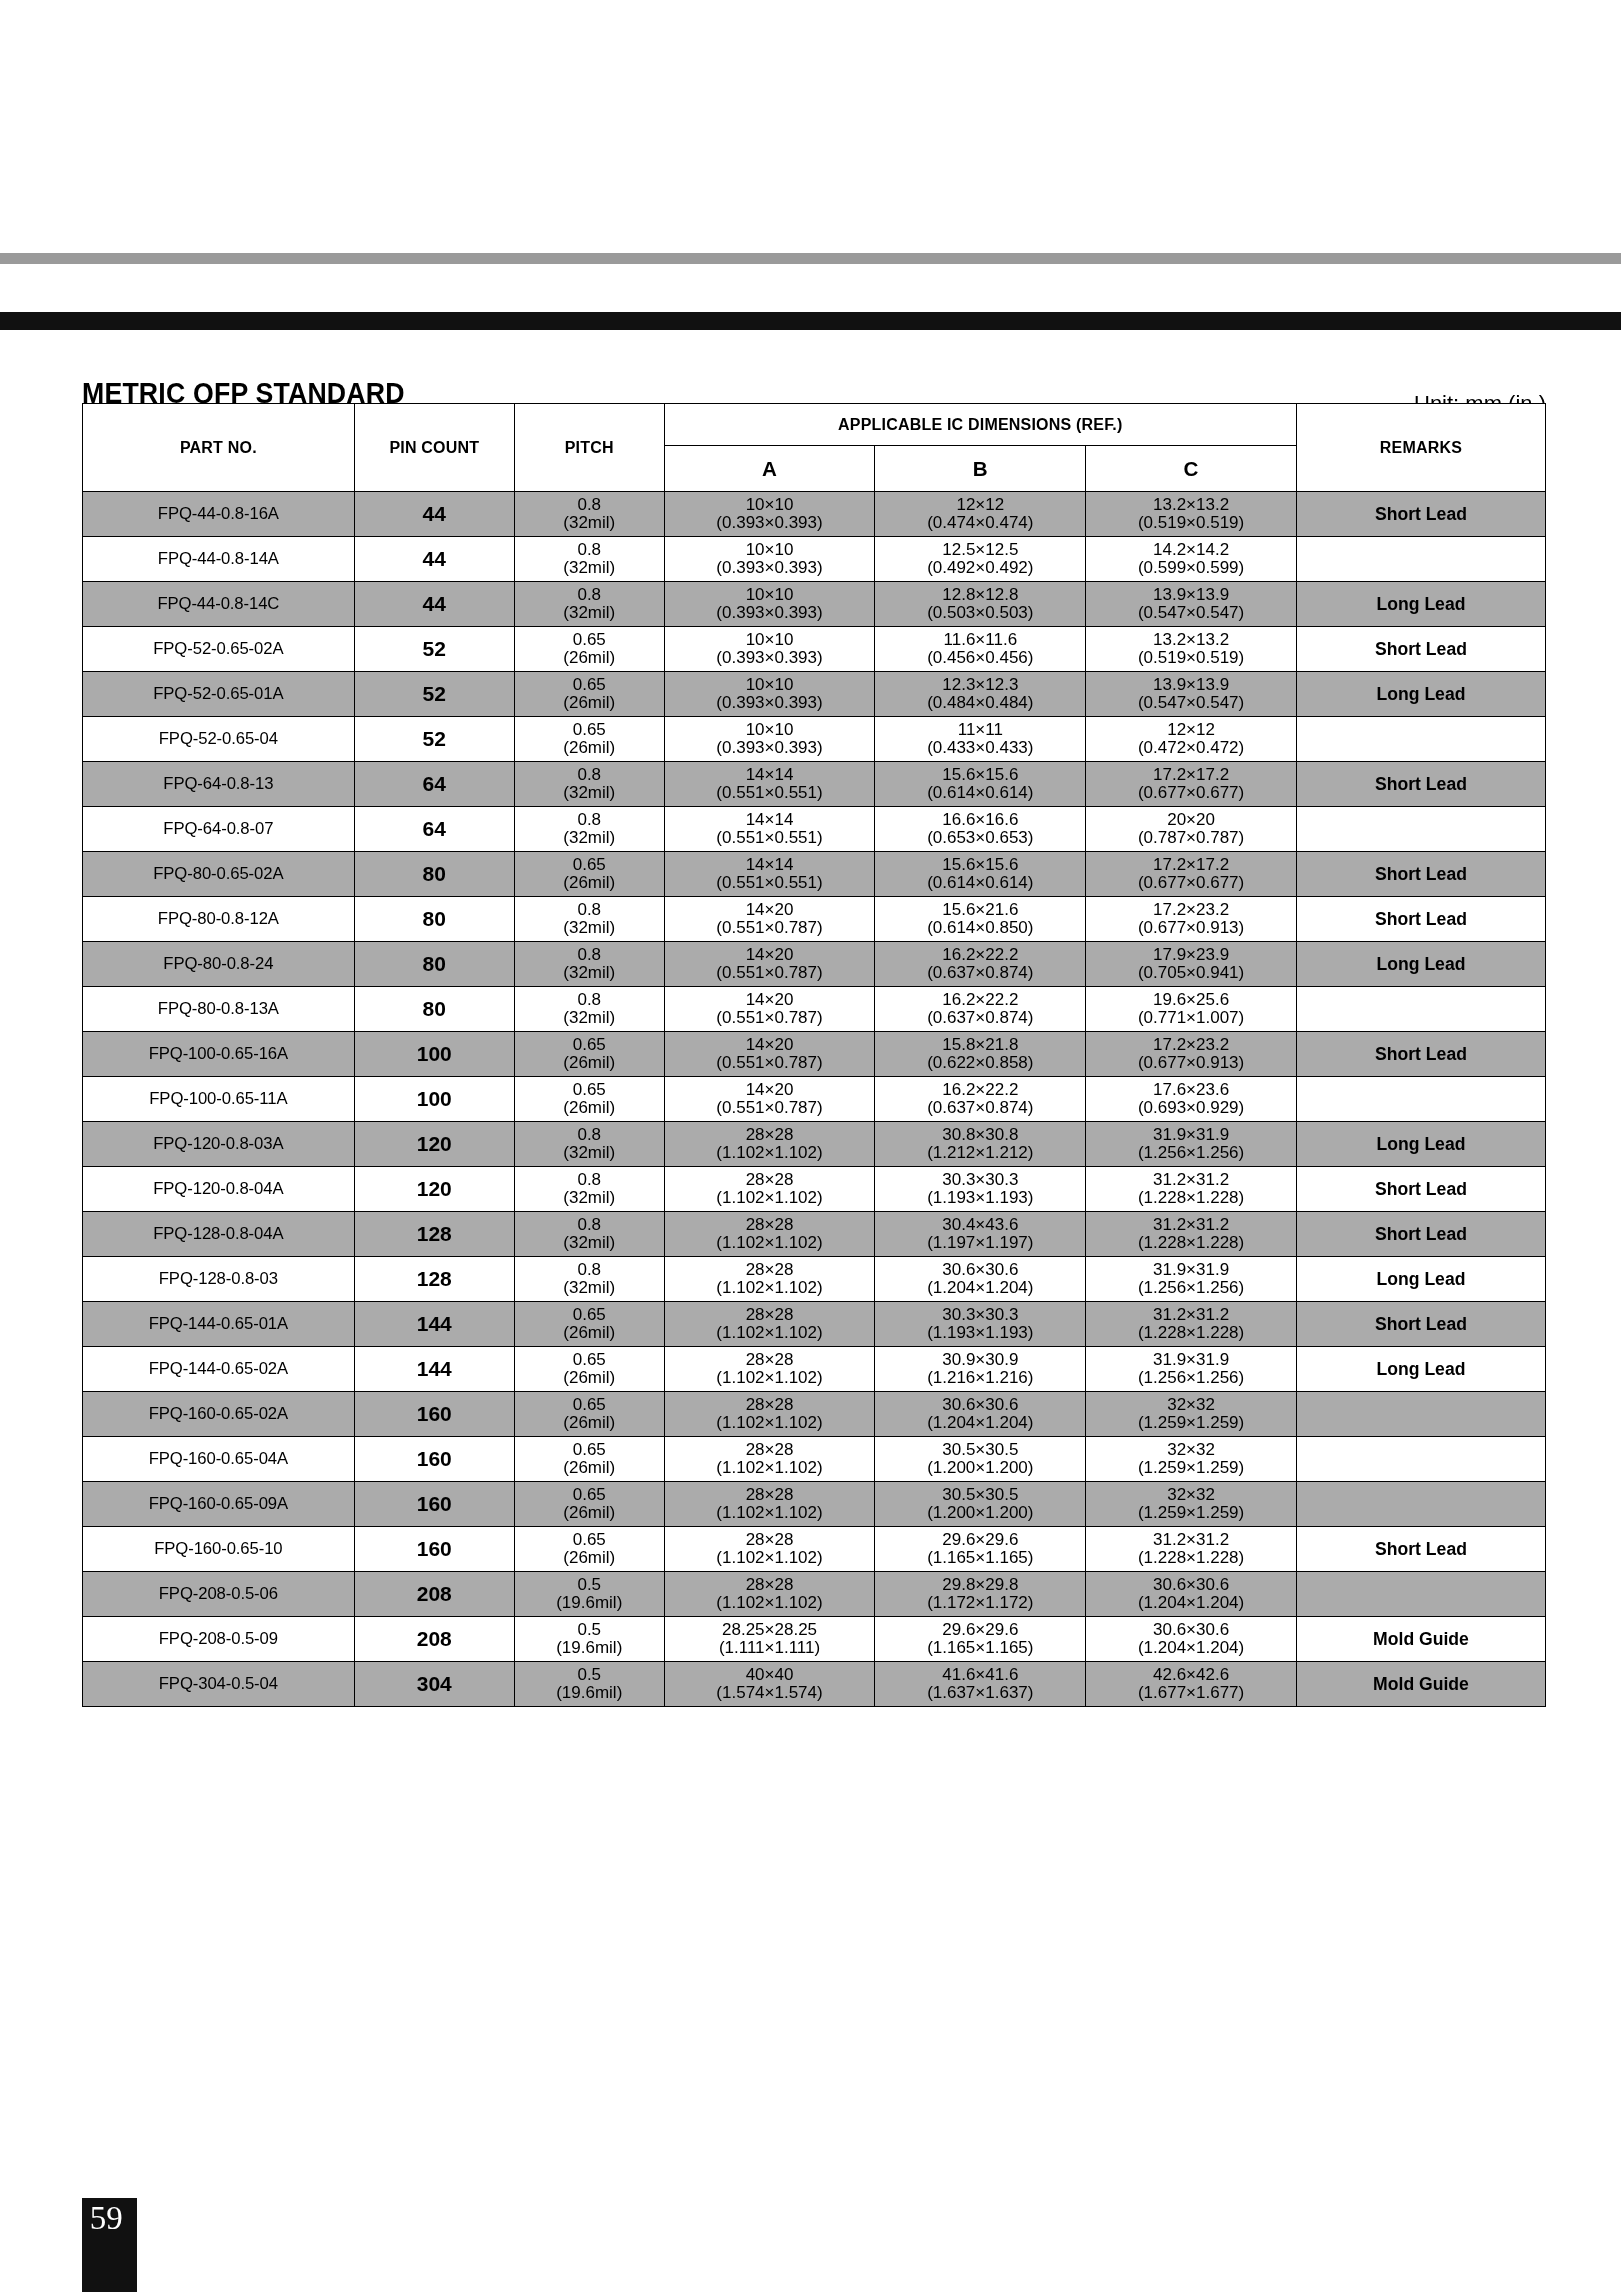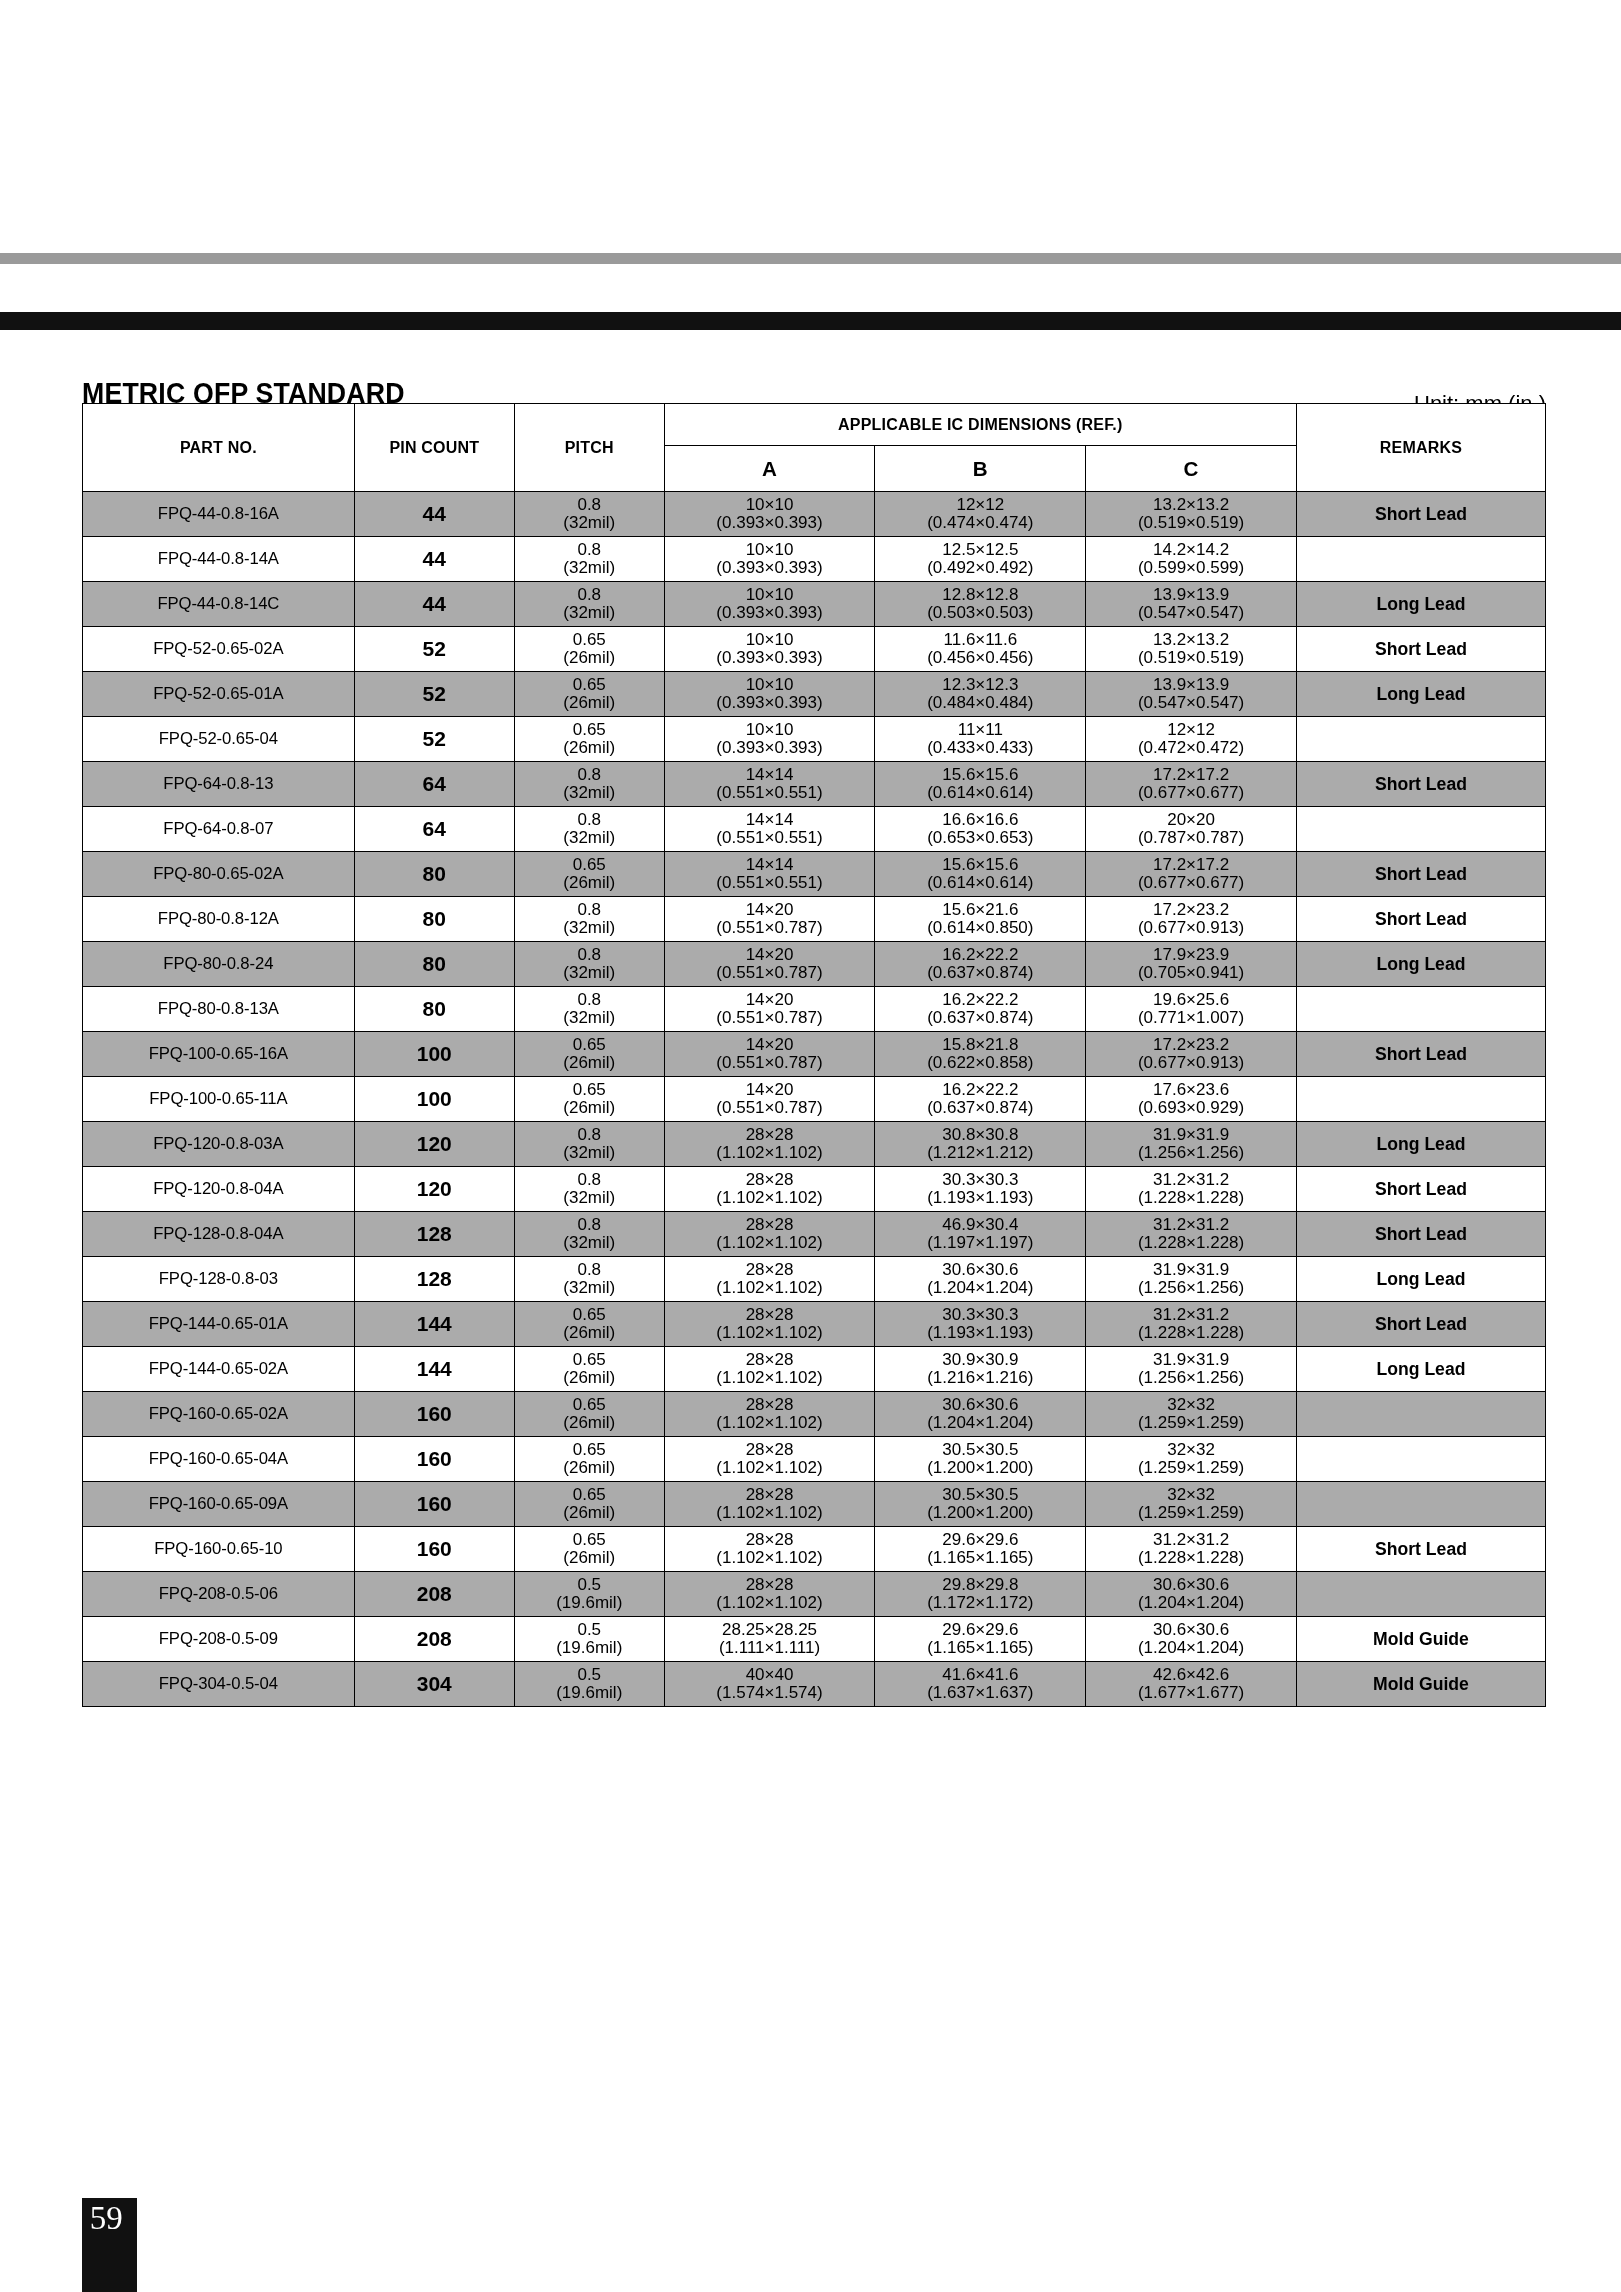--- a/index.html
+++ b/index.html
@@ -651,21 +651,21 @@
           </span>
         </td>
         <td class="">
           <span class="two-line">
             <span class="ln1">28×28</span>
             <span class="ln2">(1.102×1.102)</span>
           </span>
         </td>
         <td class="">
           <span class="two-line">
-            <span class="ln1">46.9×30.4</span>
+            <span class="ln1">30.4×43.6</span>
             <span class="ln2">(1.197×1.197)</span>
           </span>
         </td>
         <td class="">
           <span class="two-line">
             <span class="ln1">31.2×31.2</span>
             <span class="ln2">(1.228×1.228)</span>
           </span>
         </td>
         <td class="c-remark">Short Lead</td>

